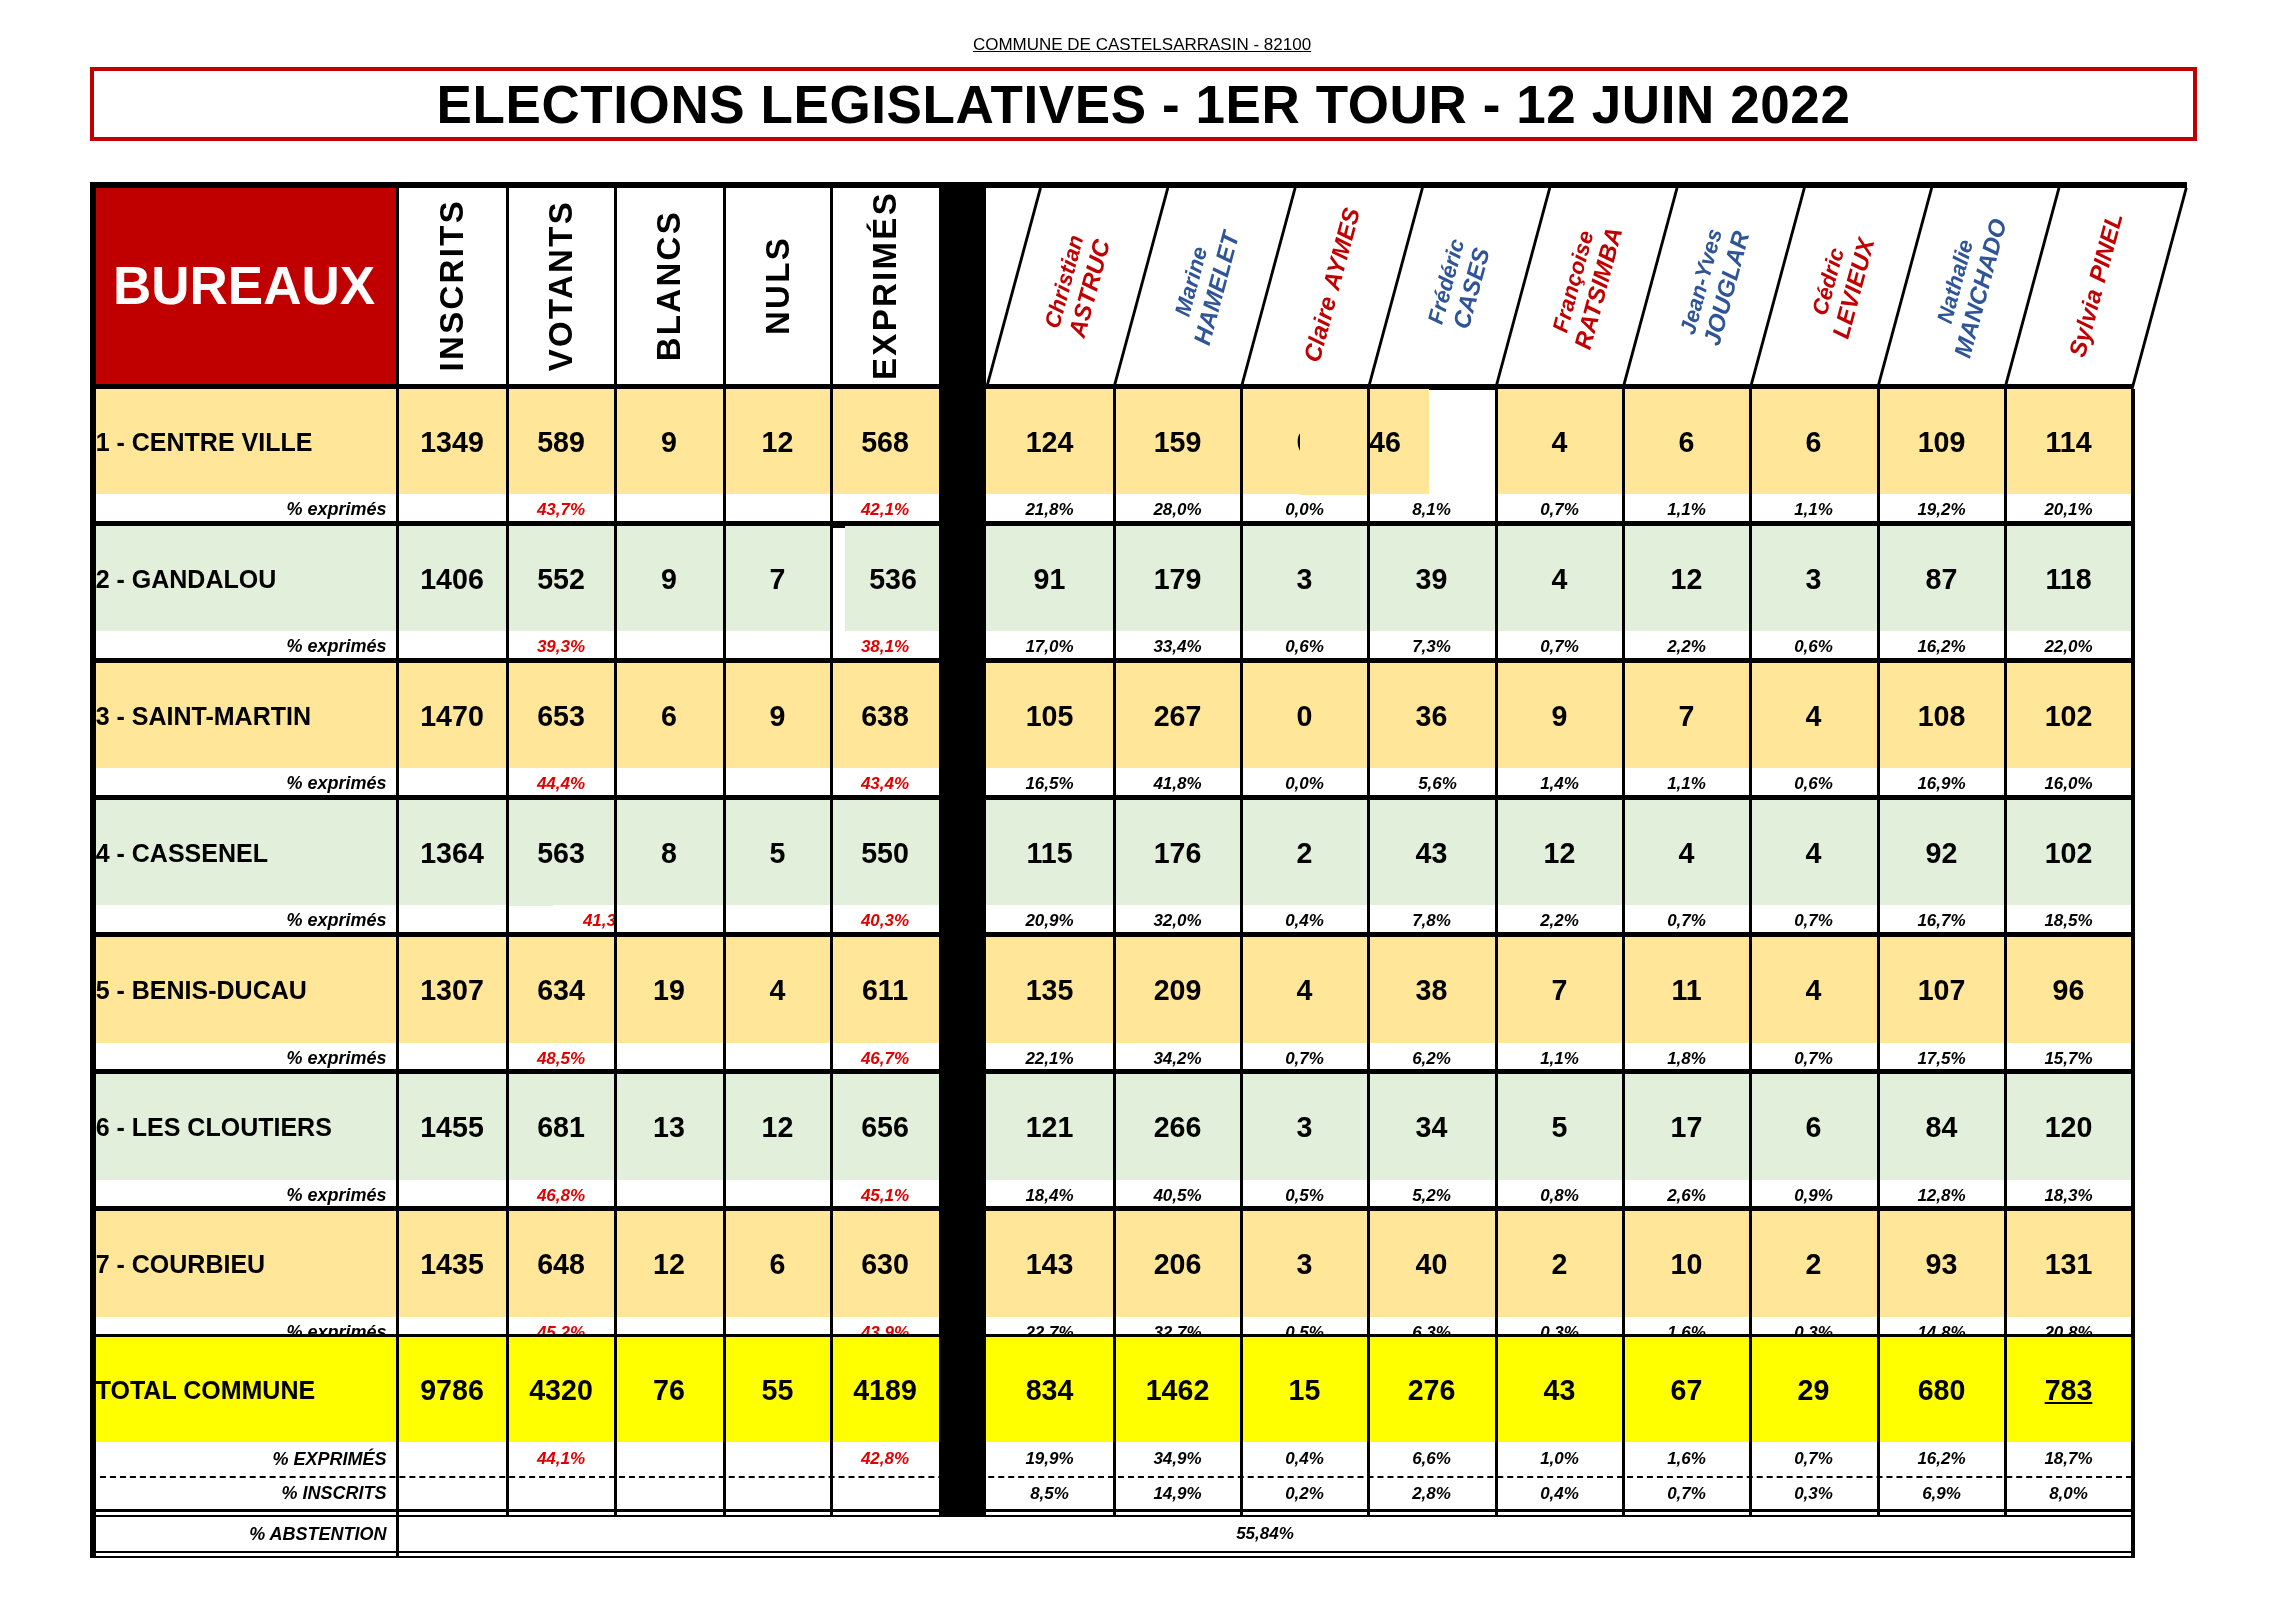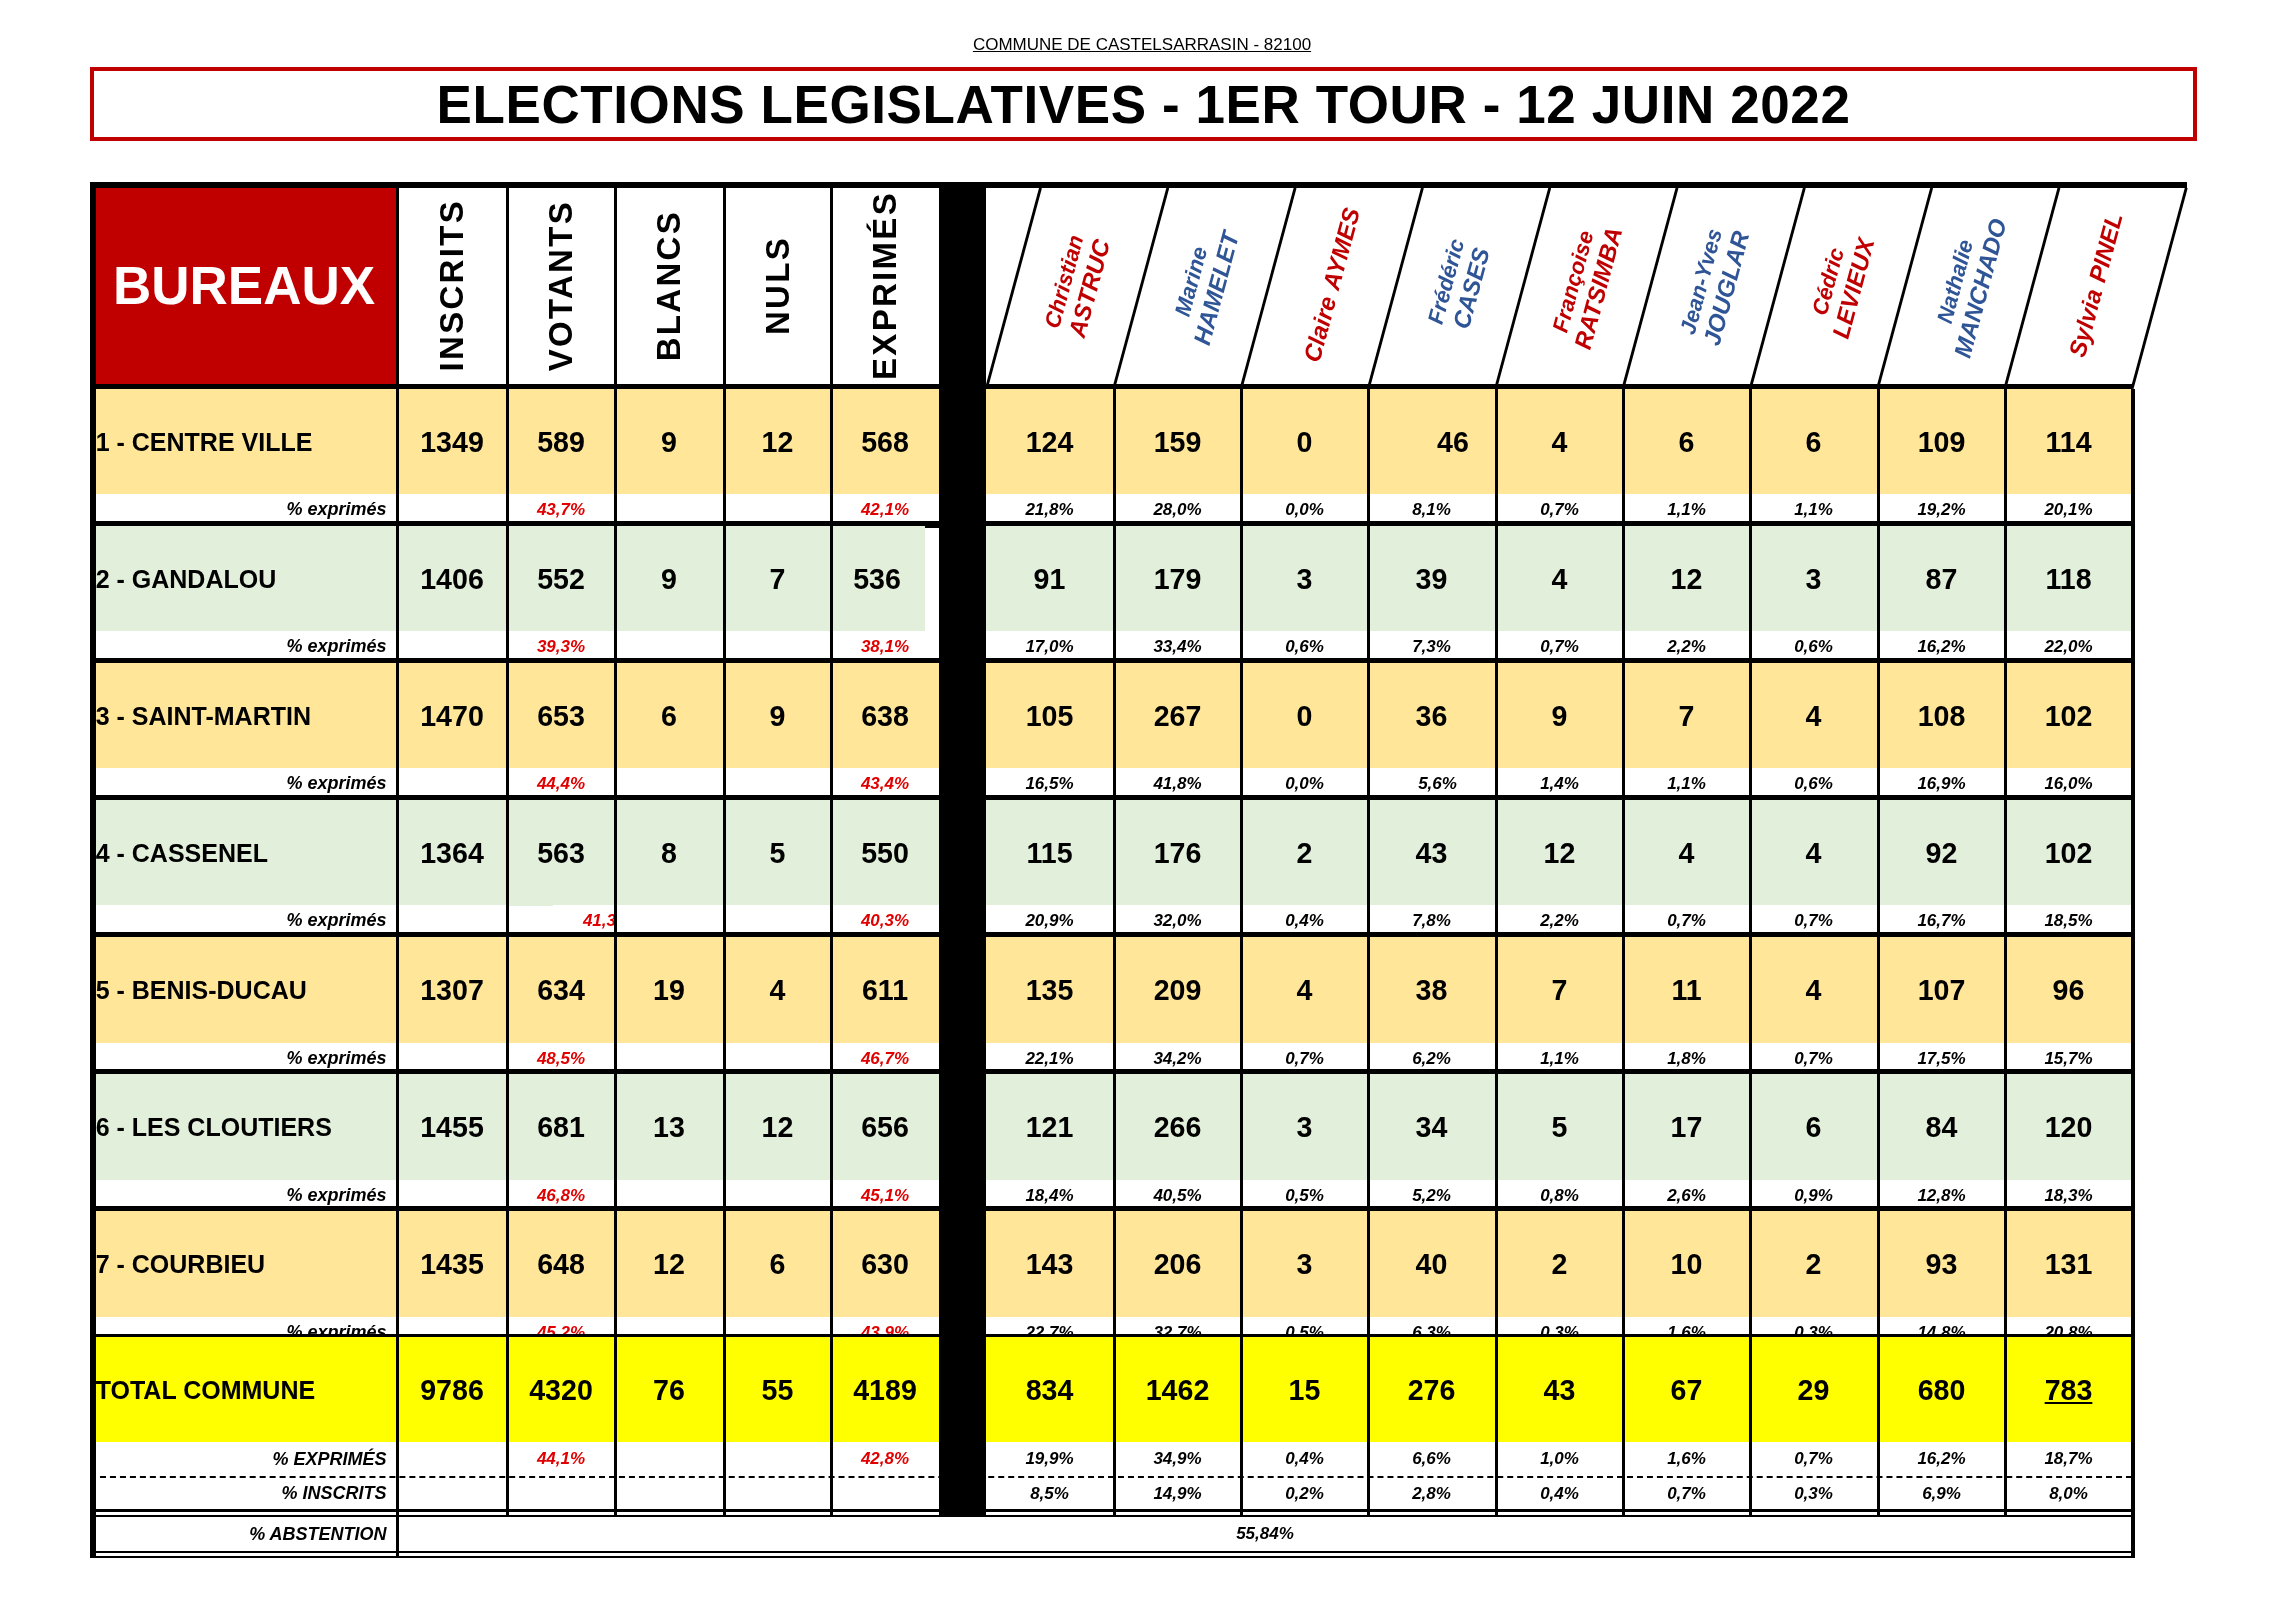--- a/index.html
+++ b/index.html
@@ -132,21 +132,21 @@
     <div class="cell bg-orange num" style="left: 634px; top: 207px; width: 107px; height: 106px;">12</div>
     <div class="cell bg-white pct red" style="left: 634px; top: 312px; width: 107px; height: 31px;"></div>
     <div class="cell bg-orange num" style="left: 741px; top: 207px; width: 108px; height: 106px;">568</div>
     <div class="cell bg-white pct red" style="left: 741px; top: 312px; width: 108px; height: 31px;">42,1%</div>
     <div class="cell bg-orange num" style="left: 896px; top: 207px; width: 127px; height: 106px;">124</div>
     <div class="cell bg-white pct" style="left: 896px; top: 312px; width: 127px; height: 31px;">21,8%</div>
     <div class="cell bg-orange num" style="left: 1024px; top: 207px; width: 127px; height: 106px;">159</div>
     <div class="cell bg-white pct" style="left: 1024px; top: 312px; width: 127px; height: 31px;">28,0%</div>
     <div class="cell bg-orange num" style="left: 1151px; top: 207px; width: 127px; height: 106px;">0</div>
     <div class="cell bg-white pct" style="left: 1151px; top: 312px; width: 127px; height: 31px;">0,0%</div>
-    <div class="cell bg-orange num" style="left: 1278px; top: 207px; width: 129px; height: 106px; padding-left: 41px;">46</div>
+    <div class="cell bg-orange num" style="left: 1210px; top: 207px; width: 129px; height: 106px; padding-left: 41px;">46</div>
     <div class="cell bg-white pct" style="left: 1278px; top: 312px; width: 127px; height: 31px;">8,1%</div>
     <div class="cell bg-orange num" style="left: 1406px; top: 207px; width: 127px; height: 106px;">4</div>
     <div class="cell bg-white pct" style="left: 1406px; top: 312px; width: 127px; height: 31px;">0,7%</div>
     <div class="cell bg-orange num" style="left: 1533px; top: 207px; width: 127px; height: 106px;">6</div>
     <div class="cell bg-white pct" style="left: 1533px; top: 312px; width: 127px; height: 31px;">1,1%</div>
     <div class="cell bg-orange num" style="left: 1660px; top: 207px; width: 127px; height: 106px;">6</div>
     <div class="cell bg-white pct" style="left: 1660px; top: 312px; width: 127px; height: 31px;">1,1%</div>
     <div class="cell bg-orange num" style="left: 1788px; top: 207px; width: 127px; height: 106px;">109</div>
     <div class="cell bg-white pct" style="left: 1788px; top: 312px; width: 127px; height: 31px;">19,2%</div>
     <div class="cell bg-orange num" style="left: 1915px; top: 207px; width: 127px; height: 106px;">114</div>
@@ -155,21 +155,21 @@
     <div class="cell bg-green label-bureau" style="left: 0px; top: 344px; width: 308px; height: 106px;">2 - GANDALOU</div>
     <div class="cell bg-white label-pct" style="left: 0px; top: 449px; width: 308px; height: 31px;">% exprimés</div>
     <div class="cell bg-green num" style="left: 308px; top: 344px; width: 108px; height: 106px;">1406</div>
     <div class="cell bg-white pct red" style="left: 308px; top: 449px; width: 108px; height: 31px;"></div>
     <div class="cell bg-green num" style="left: 417px; top: 344px; width: 108px; height: 106px;">552</div>
     <div class="cell bg-white pct red" style="left: 417px; top: 449px; width: 108px; height: 31px;">39,3%</div>
     <div class="cell bg-green num" style="left: 525px; top: 344px; width: 108px; height: 106px;">9</div>
     <div class="cell bg-white pct red" style="left: 525px; top: 449px; width: 108px; height: 31px;"></div>
     <div class="cell bg-green num" style="left: 634px; top: 344px; width: 107px; height: 106px;">7</div>
     <div class="cell bg-white pct red" style="left: 634px; top: 449px; width: 107px; height: 31px;"></div>
-    <div class="cell bg-green num" style="left: 739px; top: 344px; width: 96px; height: 106px; text-align: right;">536</div>
+    <div class="cell bg-green num" style="left: 755px; top: 344px; width: 96px; height: 106px; text-align: right;">536</div>
     <div class="cell bg-white pct red" style="left: 741px; top: 449px; width: 108px; height: 31px;">38,1%</div>
     <div class="cell bg-green num" style="left: 896px; top: 344px; width: 127px; height: 106px;">91</div>
     <div class="cell bg-white pct" style="left: 896px; top: 449px; width: 127px; height: 31px;">17,0%</div>
     <div class="cell bg-green num" style="left: 1024px; top: 344px; width: 127px; height: 106px;">179</div>
     <div class="cell bg-white pct" style="left: 1024px; top: 449px; width: 127px; height: 31px;">33,4%</div>
     <div class="cell bg-green num" style="left: 1151px; top: 344px; width: 127px; height: 106px;">3</div>
     <div class="cell bg-white pct" style="left: 1151px; top: 449px; width: 127px; height: 31px;">0,6%</div>
     <div class="cell bg-green num" style="left: 1278px; top: 344px; width: 127px; height: 106px;">39</div>
     <div class="cell bg-white pct" style="left: 1278px; top: 449px; width: 127px; height: 31px;">7,3%</div>
     <div class="cell bg-green num" style="left: 1406px; top: 344px; width: 127px; height: 106px;">4</div>

